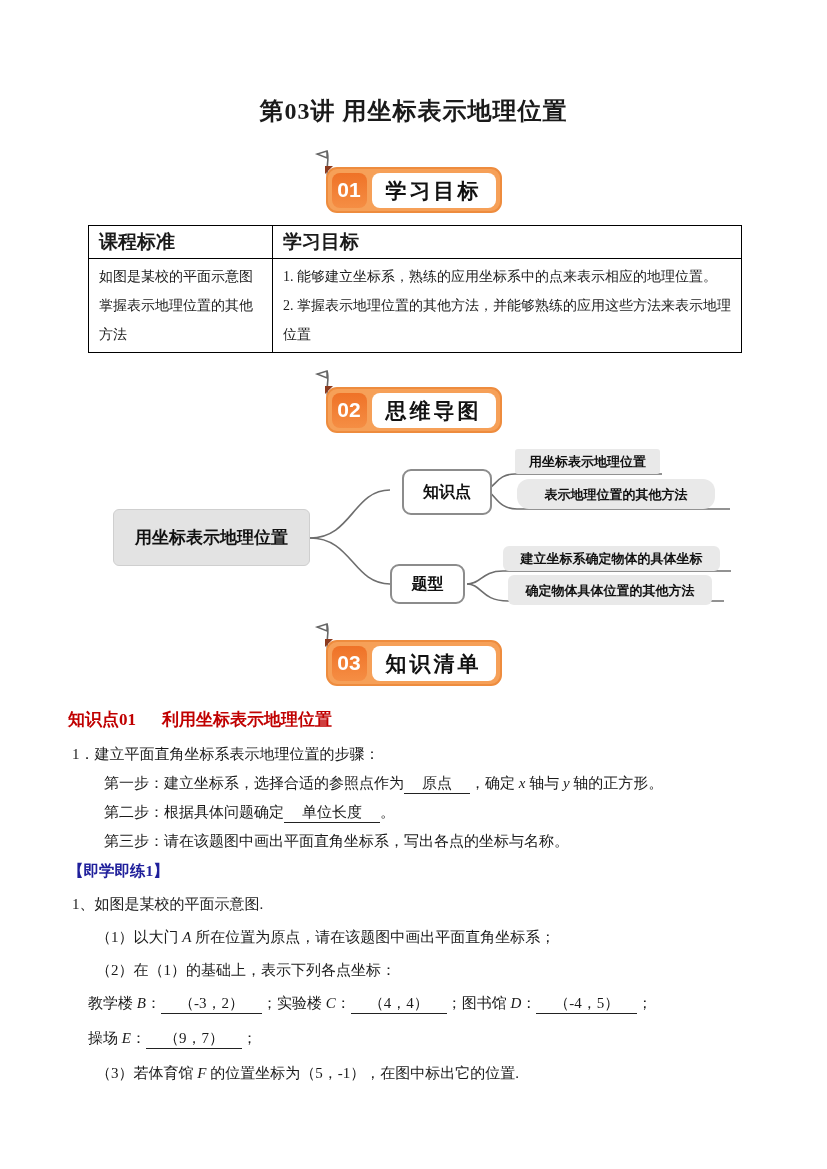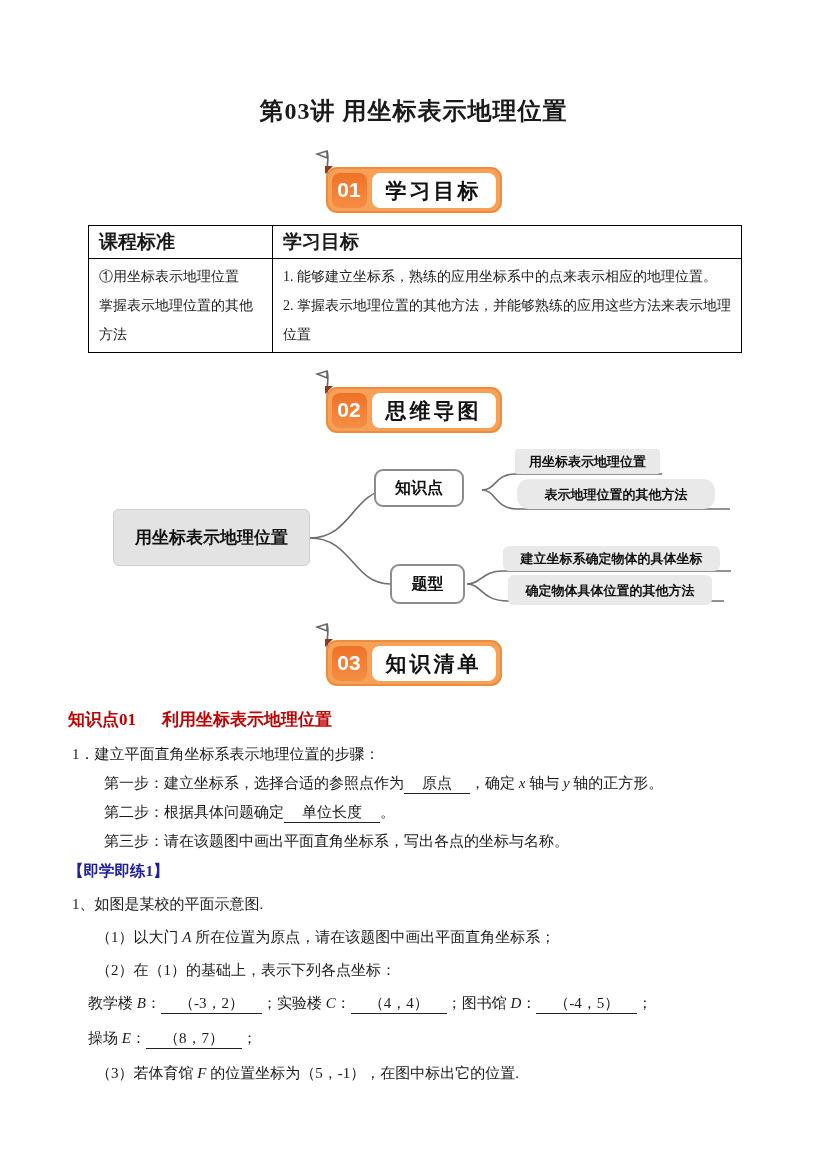--- a/index.html
+++ b/index.html
@@ -68,21 +68,21 @@
     font-family:"Liberation Sans","DejaVu Sans",sans-serif; font-weight:bold; color:#111;
   }
   .mm-root {
     left:23px; top:68px; width:197px; height:57px;
     background:#E3E3E3; border:1px solid #CFCFCF; border-radius:6px;
     font-size:17px;
   }
   .mm-branch {
     background:#ffffff; border:2px solid #8C8C8C; border-radius:9px; font-size:16px;
   }
-  .mm-b1 { left:284px; top:28px; width:90px; height:38px; }
+  .mm-b1 { left:312px; top:28px; width:90px; height:46px; }
   .mm-b2 { left:300px; top:123px; width:75px; height:40px; }
   .mm-leaf {
     background:#E9E9E9; font-size:13px; font-weight:bold; padding-top:1px;
   }
   .mm-l1a { left:425px; top:8px;   width:145px; height:25px; border-radius:3px; }
   .mm-l1b { left:427px; top:38px;  width:198px; height:30px; border-radius:12px; }
   .mm-l2a { left:413px; top:105px; width:217px; height:25px; border-radius:6px; }
   .mm-l2b { left:418px; top:134px; width:204px; height:30px; border-radius:6px; }
 
   
@@ -128,21 +128,21 @@
         <col class="col-std">
         <col class="col-goal">
       </colgroup>
     <tbody>
         <tr>
       <th>课程标准</th>
       <th>学习目标</th>
     </tr>
     <tr>
       <td>
-        <div>①用坐标表示地理位置</div>
+        <div>如图是某校的平面示意图</div>
         <div>掌握表示地理位置的其他方法</div>
       </td>
       <td>
         <div>1. 能够建立坐标系，熟练的应用坐标系中的点来表示相应的地理位置。</div>
         <div>2. 掌握表示地理位置的其他方法，并能够熟练的应用这些方法来表示地理位置</div>
       </td>
     </tr>
   </tbody>
     </table>
 
@@ -218,20 +218,20 @@
     <span>（1）以大门 </span><span class="var">A</span><span> 所在位置为原点，请在该题图中画出平面直角坐标系；</span>
   </div>
 
   <div class="line l-paren">（2）在（1）的基础上，表示下列各点坐标：</div>
 
   <div class="line l-coord">
     <span>教学楼 </span><span class="var">B</span><span>：</span><span class="blank">（-3，2）</span><span>；实验楼 </span><span class="var">C</span><span>：</span><span class="blank">（4，4）</span><span>；图书馆 </span><span class="var">D</span><span>：</span><span class="blank">（-4，5）</span><span>；</span>
   </div>
 
   <div class="line l-coord">
-    <span>操场 </span><span class="var">E</span><span>：</span><span class="blank">（8，7）</span><span>；</span>
+    <span>操场 </span><span class="var">E</span><span>：</span><span class="blank">（9，7）</span><span>；</span>
   </div>
 
   <div class="line l-paren">
     <span>（3）若体育馆 </span><span class="var">F</span><span> 的位置坐标为（5，-1），在图中标出它的位置.</span>
   </div>
 
 </div>
 
 </body></html>

